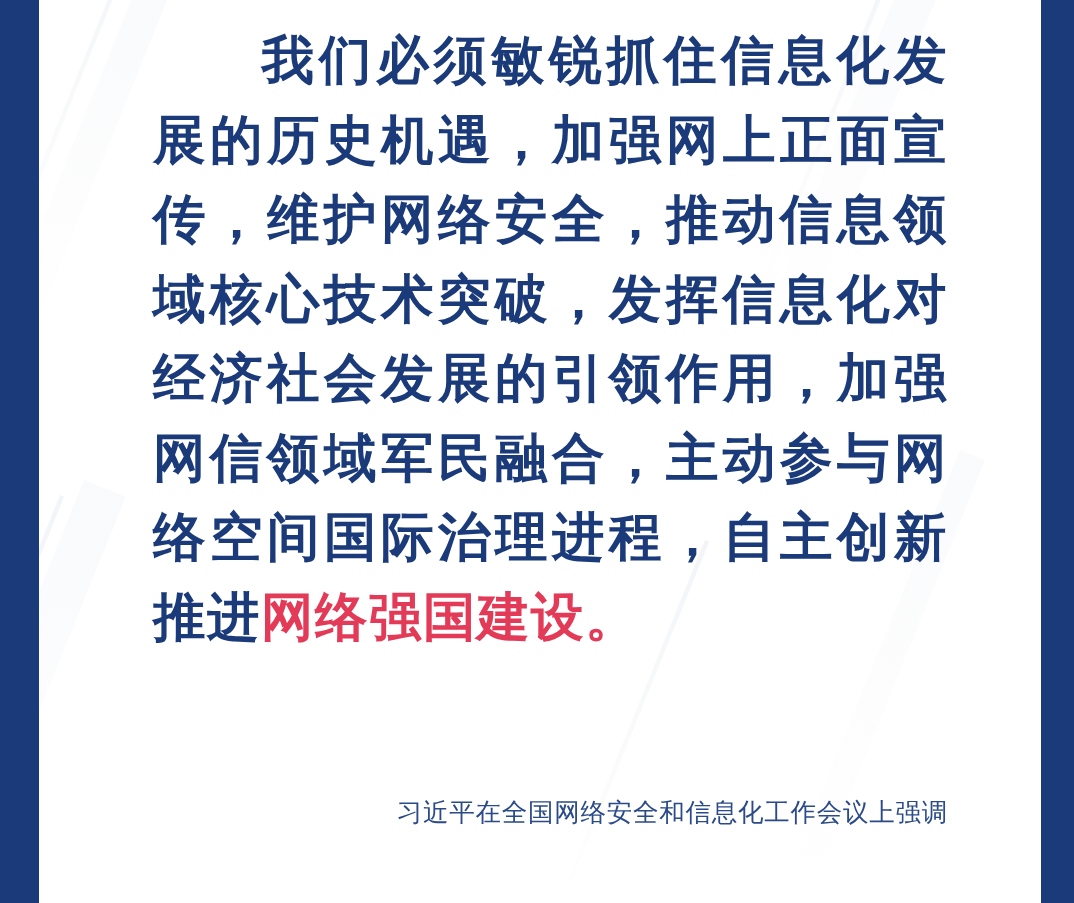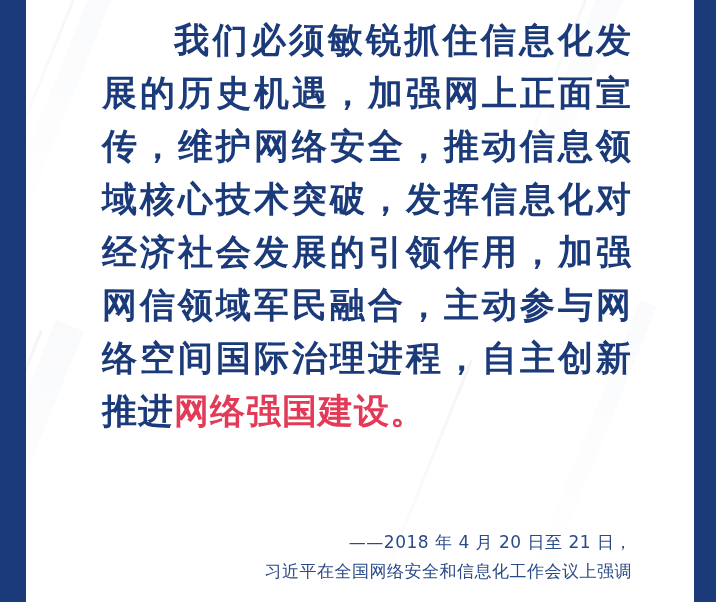--- a/index.html
+++ b/index.html
@@ -122,18 +122,17 @@
     <div class="streak s8"></div>
   </div>
 
   <div class="content">
 
     <div class="quote">
       <span class="indent"></span><span>我们必须敏锐抓住信息化发展的历史机遇，加强网上正面宣传，维护网络安全，推动信息领域核心技术突破，发挥信息化对经济社会发展的引领作用，加强网信领域军民融合，主动参与网络空间国际治理进程，自主创新推进</span><span class="highlight">网络强国建设。</span>
     </div>
 
     <div class="attribution">
-      <span class="line1">——2018 年 4 月 20 日至 21 日，</span>
       <span class="line2">习近平在全国网络安全和信息化工作会议上强调</span>
     </div>
 
   </div>
 </div>
 
 </body></html>

